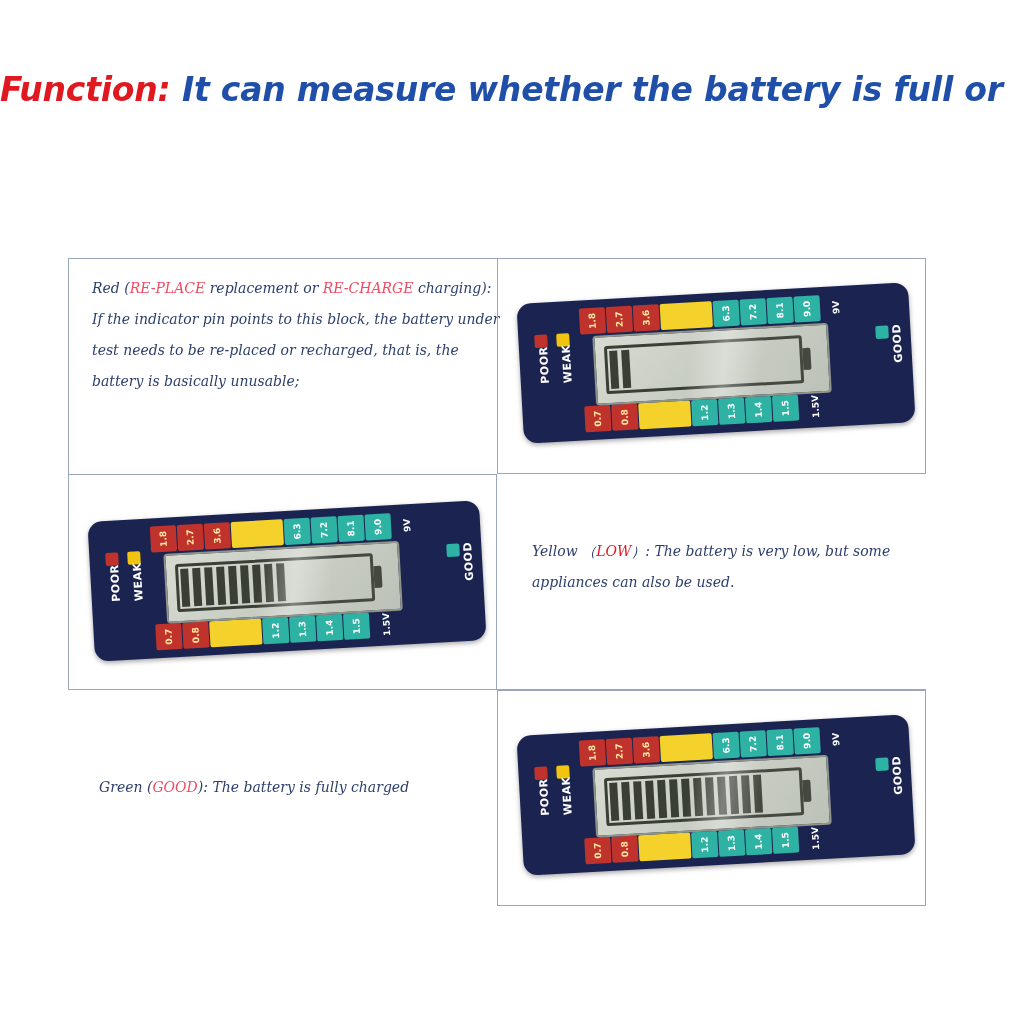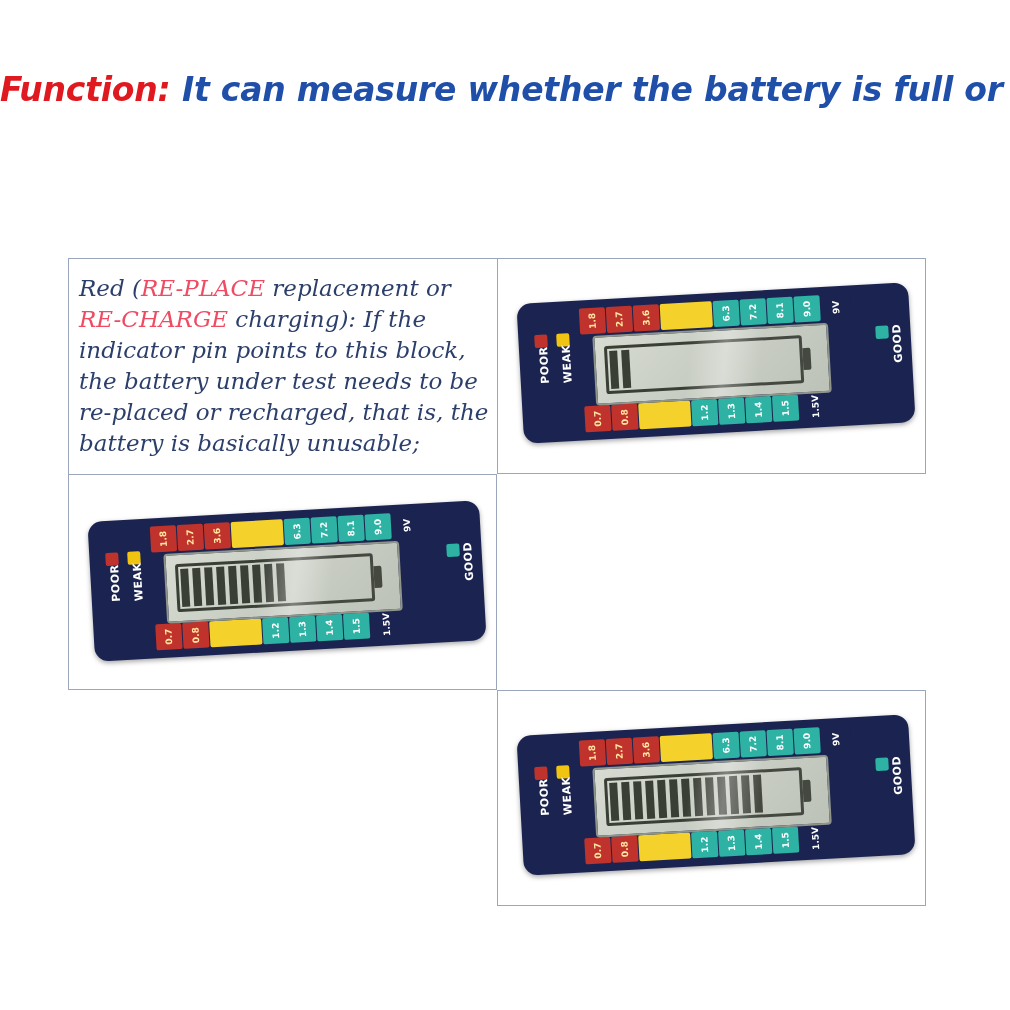--- a/index.html
+++ b/index.html
@@ -57,22 +57,23 @@
   .cell.r3c1 { left: 0;    top: 432px; width: 429px; height: 216px; border: none; }
   .cell.r3c2 { left: 429px;top: 432px; width: 429px; height: 216px; }
 
   
   .textblock {
     position: absolute;
     box-sizing: border-box;
     font-family: "DejaVu Serif", serif;
     font-style: italic;
     color: #2c3f6b;
-    font-size: 23px;
+    font-size: 14px;
     line-height: 31px;
+    margin-left: 13px;
   }
   .textblock .red   { color: #e0181f; }
   .textblock .pink  { color: #ef4b62; }
 
   .tb-red    { left: 10px;  top: 14px;  width: 412px; }
   .tb-yellow { left: 22px;  top: 62px;  width: 400px; }
   .tb-green  { left: 18px;  top: 82px;  width: 412px; }
 
   
   .tester {
@@ -348,21 +349,27 @@
             <div class="bar"></div>
             <div class="bar"></div>
             <div class="bar"></div>
             <div class="bar"></div>
             <div class="bar"></div>
           </div>
           <div class="glare"></div>
         </div>
       </div>
   </div>
-
+  <div class="cell r2c2">
+    <div class="textblock tb-yellow" id="txt-yellow"><span>Yellow （</span><span class="red">LOW</span><span>）: The battery is very low, but some appliances can also be used.</span></div>
+  </div>
+
+  <div class="cell r3c1">
+    <div class="textblock tb-green" id="txt-green"><span>Green (</span><span class="pink">GOOD</span><span>): The battery is fully charged</span></div>
+  </div>
   <div class="cell r3c2">
     <div class="tester tilt-b dev-green" id="dev-green">
         <div class="scale top">
           <div class="seg" style="width: 26px; background: rgb(192, 51, 44);">
             <span style="color: rgb(255, 233, 160);">1.8</span>
           </div>
           <div class="seg" style="width: 26px; background: rgb(192, 51, 44);">
             <span style="color: rgb(255, 233, 160);">2.7</span>
           </div>
           <div class="seg" style="width: 26px; background: rgb(192, 51, 44);">

